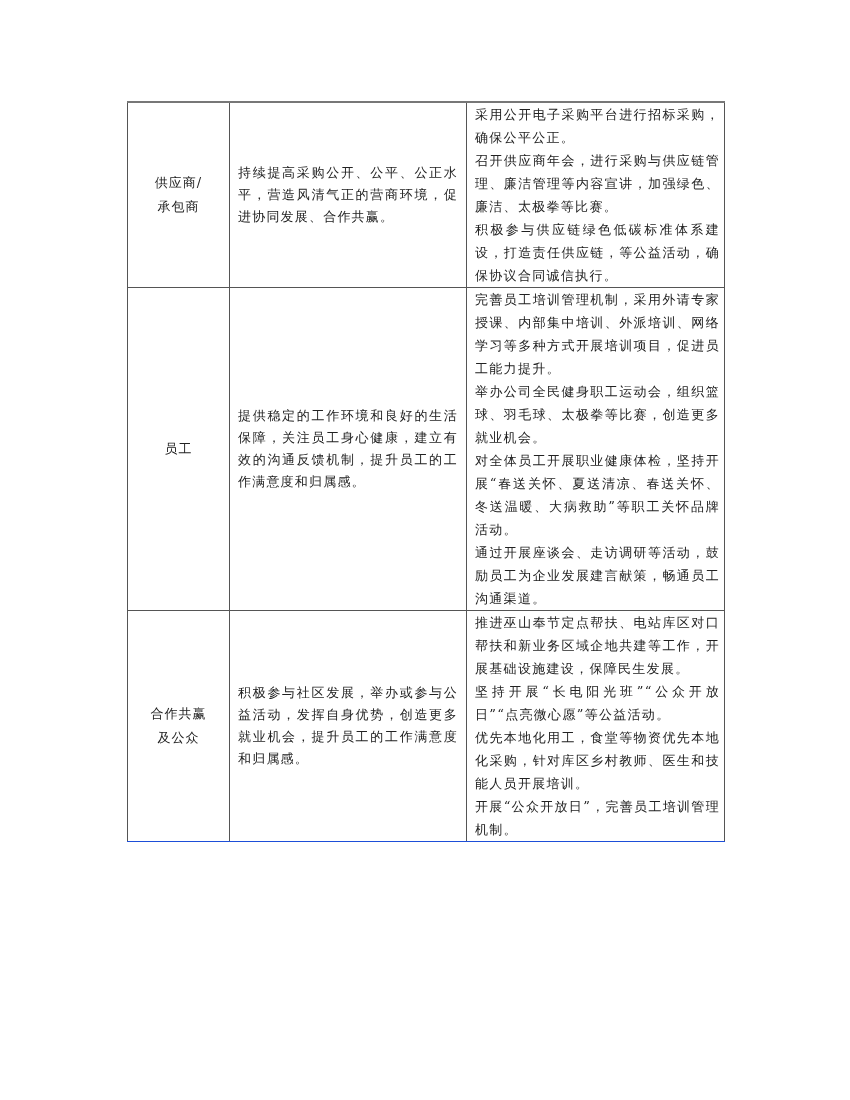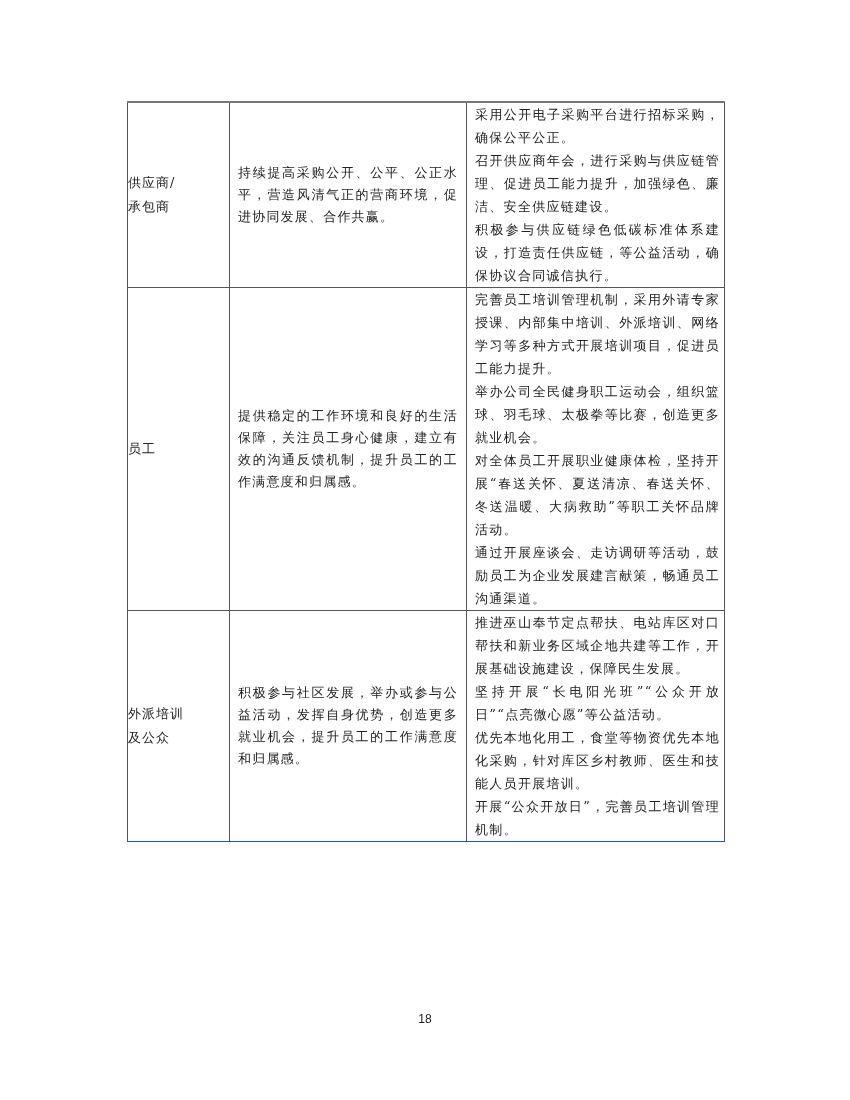--- a/index.html
+++ b/index.html
@@ -36,20 +36,21 @@
   table.stakeholder-table tr.last td {
     border-bottom: 1px solid #1d4ed8;
   }
   table.stakeholder-table tr.first td {
     border-top: 2px solid #777;
   }
   col.c1 { width: 102px; }
   col.c2 { width: 237px; }
   col.c3 { width: 258px; }
   .cell-stakeholder {
+    text-align: center;
     font-size: 13px;
     line-height: 24px;
     letter-spacing: 1px;
   }
   .cell-expect {
     font-size: 13px;
     line-height: 22px;
     padding: 0 8px 0 8px !important;
     letter-spacing: 1.2px;
     text-align: justify;
@@ -90,46 +91,45 @@
     </colgroup>
     <tbody>
       <tr class="row-suppliers first">
         <td class="cell-stakeholder">
           <div>供应商/</div>
           <div>承包商</div>
         </td>
         <td class="cell-expect">持续提高采购公开、公平、公正水平，营造风清气正的营商环境，促进协同发展、合作共赢。</td>
         <td class="cell-actions">
           <div class="action-item">采用公开电子采购平台进行招标采购，确保公平公正。</div>
-          <div class="action-item">召开供应商年会，进行采购与供应链管理、促进员工能力提升，加强绿色、廉洁、安全供应链建设。</div>
+          <div class="action-item">召开供应商年会，进行采购与供应链管理、廉洁管理等内容宣讲，加强绿色、廉洁、太极拳等比赛。</div>
           <div class="action-item">积极参与供应链绿色低碳标准体系建设，打造责任供应链，等公益活动，确保协议合同诚信执行。</div>
         </td>
       </tr>
       <tr class="row-employees">
         <td class="cell-stakeholder">
           <div>员工</div>
         </td>
         <td class="cell-expect">提供稳定的工作环境和良好的生活保障，关注员工身心健康，建立有效的沟通反馈机制，提升员工的工作满意度和归属感。</td>
         <td class="cell-actions">
           <div class="action-item">完善员工培训管理机制，采用外请专家授课、内部集中培训、外派培训、网络学习等多种方式开展培训项目，促进员工能力提升。</div>
           <div class="action-item">举办公司全民健身职工运动会，组织篮球、羽毛球、太极拳等比赛，创造更多就业机会。</div>
           <div class="action-item">对全体员工开展职业健康体检，坚持开展“春送关怀、夏送清凉、春送关怀、冬送温暖、大病救助”等职工关怀品牌活动。</div>
           <div class="action-item">通过开展座谈会、走访调研等活动，鼓励员工为企业发展建言献策，畅通员工沟通渠道。</div>
         </td>
       </tr>
       <tr class="row-community last">
         <td class="cell-stakeholder">
-          <div>外派培训</div>
+          <div>合作共赢</div>
           <div>及公众</div>
         </td>
         <td class="cell-expect">积极参与社区发展，举办或参与公益活动，发挥自身优势，创造更多就业机会，提升员工的工作满意度和归属感。</td>
         <td class="cell-actions">
           <div class="action-item">推进巫山奉节定点帮扶、电站库区对口帮扶和新业务区域企地共建等工作，开展基础设施建设，保障民生发展。</div>
           <div class="action-item">坚持开展“长电阳光班”“公众开放日”“点亮微心愿”等公益活动。</div>
           <div class="action-item">优先本地化用工，食堂等物资优先本地化采购，针对库区乡村教师、医生和技能人员开展培训。</div>
           <div class="action-item">开展“公众开放日”，完善员工培训管理机制。</div>
         </td>
       </tr>
     </tbody>
   </table>
 
-  <div class="page-number">18</div>
 </div>
 
 </body></html>

